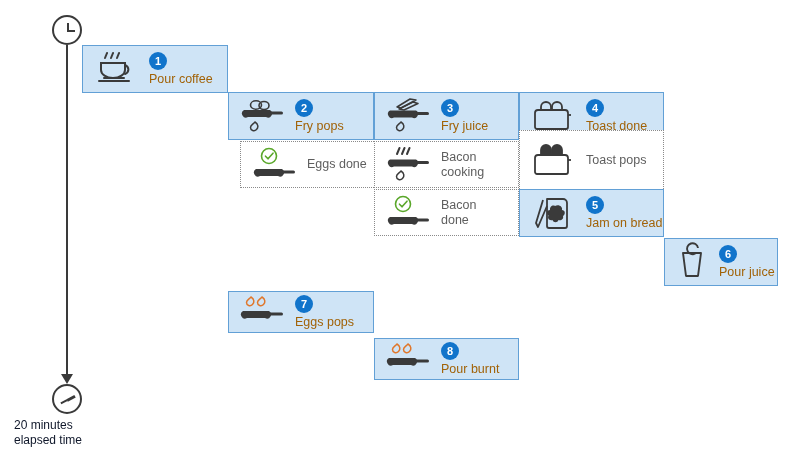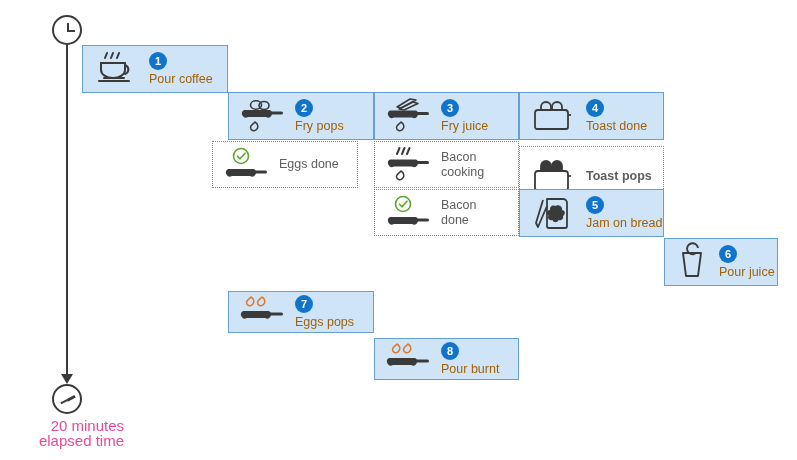--- a/index.html
+++ b/index.html
@@ -77,24 +77,24 @@
     border-left: 6px solid transparent;
     border-right: 6px solid transparent;
     border-top: 10px solid #3a3a3a;
   }
 
   .timeline-caption {
     position: absolute;
     left: 14px;
     top: 418px;
     width: 110px;
-    text-align: right;
-    font-size: 15px;
+    text-align: left;
+    font-size: 12px;
     line-height: 15px;
-    color: #ec4899;
+    color: #0f172a;
     white-space: pre-line;
   }
 
   
   .task {
     position: absolute;
     box-sizing: border-box;
     display: flex;
     align-items: center;
     padding-left: 8px;
@@ -198,21 +198,21 @@
           <path d="M15 26 c3.5 2 3.5 5.5 1.5 7.5 c-2.2 2.2 -6 1 -6 -2 c0 -2.6 2.5 -3 4.5 -5.5 Z"></path>
         </g>
       </svg>
     </div>
     <div class="body">
       <div class="badge">2</div>
       <div class="label">Fry pops</div>
     </div>
   </div>
 
-  <div class="task secondary" style="left:212px; top:141px; width:146px; height:47px;">
+  <div class="task secondary" style="left:240px; top:141px; width:146px; height:47px;">
     <div class="icon-slot">
       <svg width="46" height="36" viewBox="0 0 46 36">
         <circle cx="17" cy="9" r="7.5" fill="none" stroke="#5aa72a" stroke-width="1.6"></circle>
         <path d="M13.5 9.2 L16 11.8 L21 6.2" fill="none" stroke="#5aa72a" stroke-width="1.6" stroke-linecap="round" stroke-linejoin="round"></path>
         <path d="M4 22 H30 a4 4 0 0 1 -4 7 H8 a4 4 0 0 1 -4 -7 Z" fill="#3a3a3a"></path>
         <rect x="30" y="23.5" width="13" height="3" rx="1.5" fill="#3a3a3a"></rect>
       </svg>
     </div>
     <div class="body">
       <div class="label">Eggs done</div>
@@ -285,21 +285,21 @@
           <path d="M36 18 h3"></path>
         </g>
       </svg>
     </div>
     <div class="body">
       <div class="badge">4</div>
       <div class="label">Toast done</div>
     </div>
   </div>
 
-  <div class="task secondary" style="left:519px; top:146px; width:145px; height:61px;font-weight:bold;">
+  <div class="task secondary" style="left:519px; top:130px; width:145px; height:61px;">
     <div class="icon-slot">
       <svg width="44" height="38" viewBox="0 0 44 38">
         <g stroke="#3a3a3a" stroke-width="1.8" stroke-linejoin="round">
           <path d="M9 8 a5 5 0 0 1 10 0 v4 h-10 Z" fill="#3a3a3a"></path>
           <path d="M20 8 a5 5 0 0 1 10 0 v4 h-10 Z" fill="#3a3a3a"></path>
           <path d="M6 13 H33 a3 3 0 0 1 3 3 v14 a2 2 0 0 1 -2 2 H5 a2 2 0 0 1 -2 -2 V16 a3 3 0 0 1 3 -3 Z" fill="none"></path>
           <path d="M36 18 h3" fill="none"></path>
         </g>
       </svg>
     </div>

